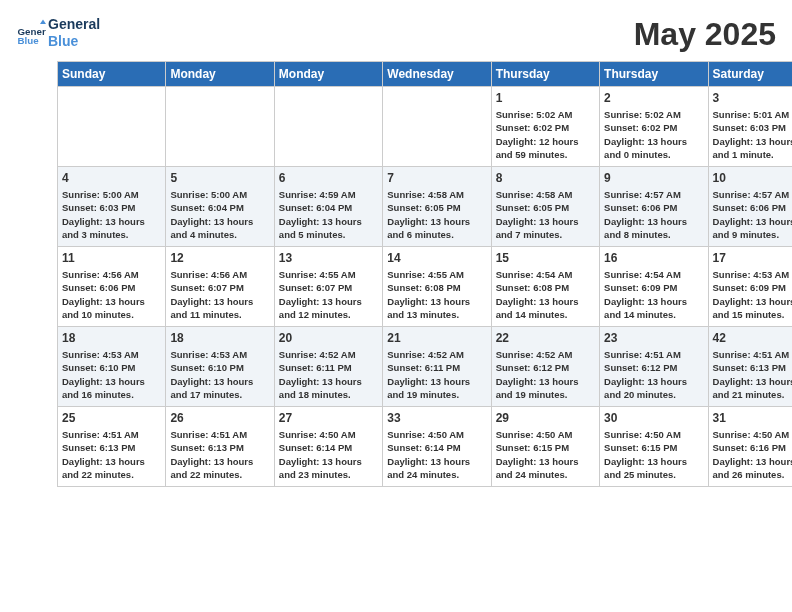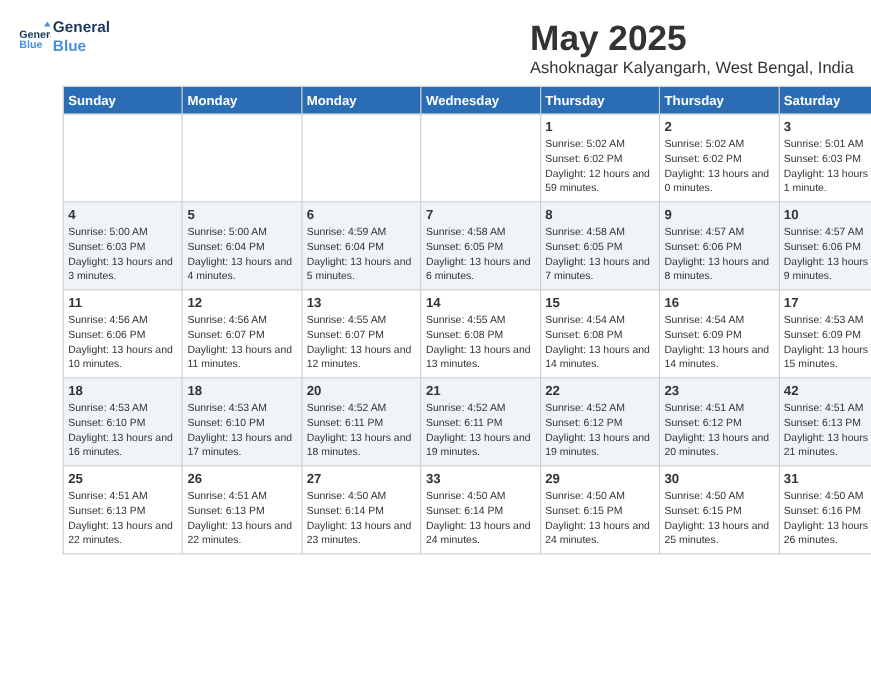--- a/index.html
+++ b/index.html
@@ -69,20 +69,21 @@
     .day-number {
       font-size: 12px;
       font-weight: bold;
       margin-bottom: 3px;
       display: block;
     }
     .day-info {
       font-size: 9.5px;
       line-height: 1.4;
       color: #333;
+      font-weight: bold;
     }
     .empty-cell {
       background: #fff !important;
     }
   </style>
 </head>
 <body>
 
 <div class="header">
   <div class="logo">
@@ -91,21 +92,20 @@
       <text x="2" y="34" font-size="13" font-weight="bold" fill="#4a90d9">Blue</text>
       <polygon points="32,8 40,8 36,2" fill="#4a90d9"></polygon>
     </svg>
     <div style="display:flex; flex-direction:column; line-height:1.2;">
       <span style="font-size:14px; font-weight:bold; color:#1a3a5c;">General</span>
       <span style="font-size:14px; font-weight:bold; color:#4a90d9;">Blue</span>
     </div>
   </div>
   <div class="title-block">
     <div class="month-title">May 2025</div>
-    <div class="location-title">Ashoknagar Kalyangarh, West Bengal, India</div>
   </div>
 </div>
 
 <table>
   <thead>
     <tr>
     <th>Sunday</th>
         <th>Monday</th>
         <th>Monday</th>
         <th>Wednesday</th>

